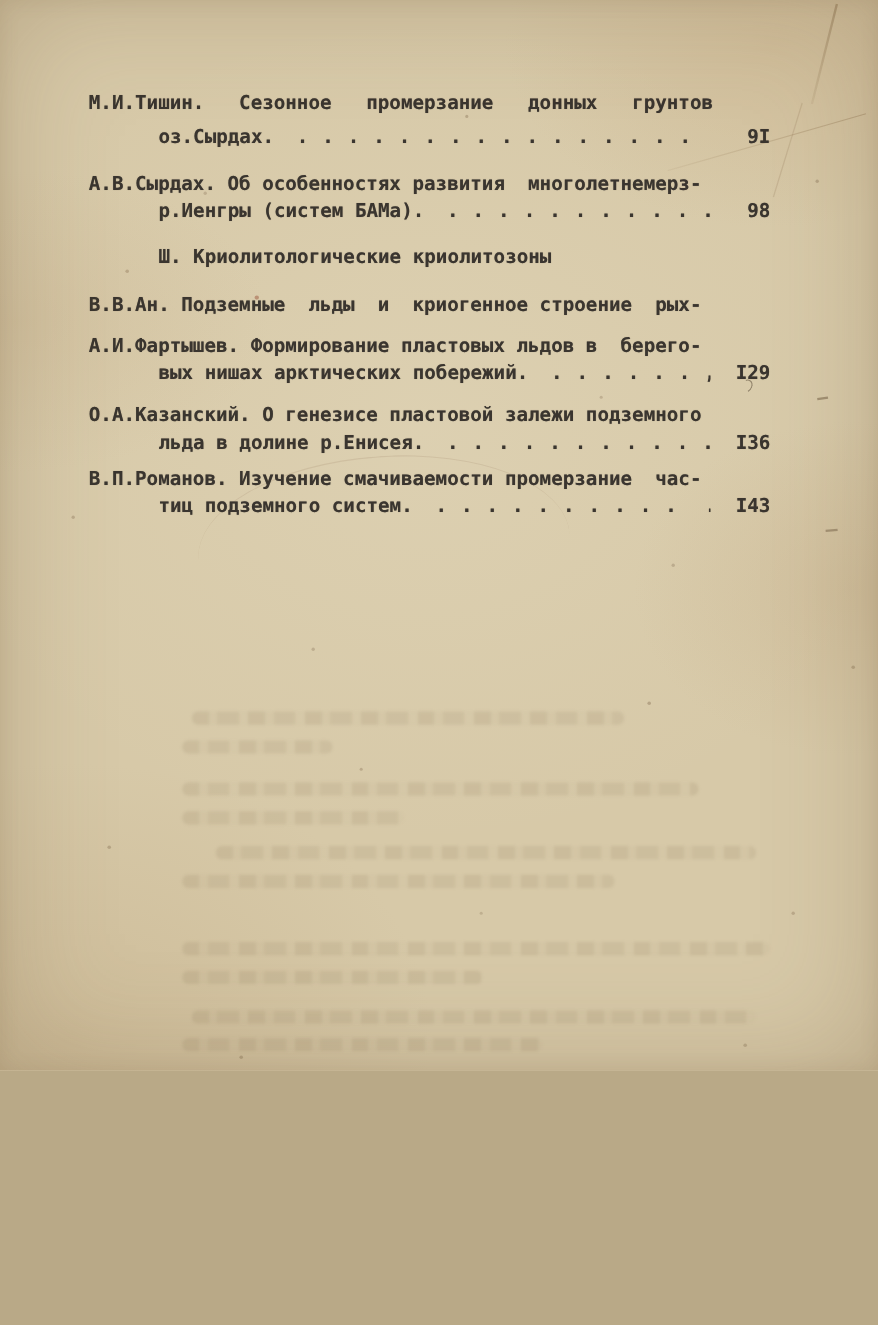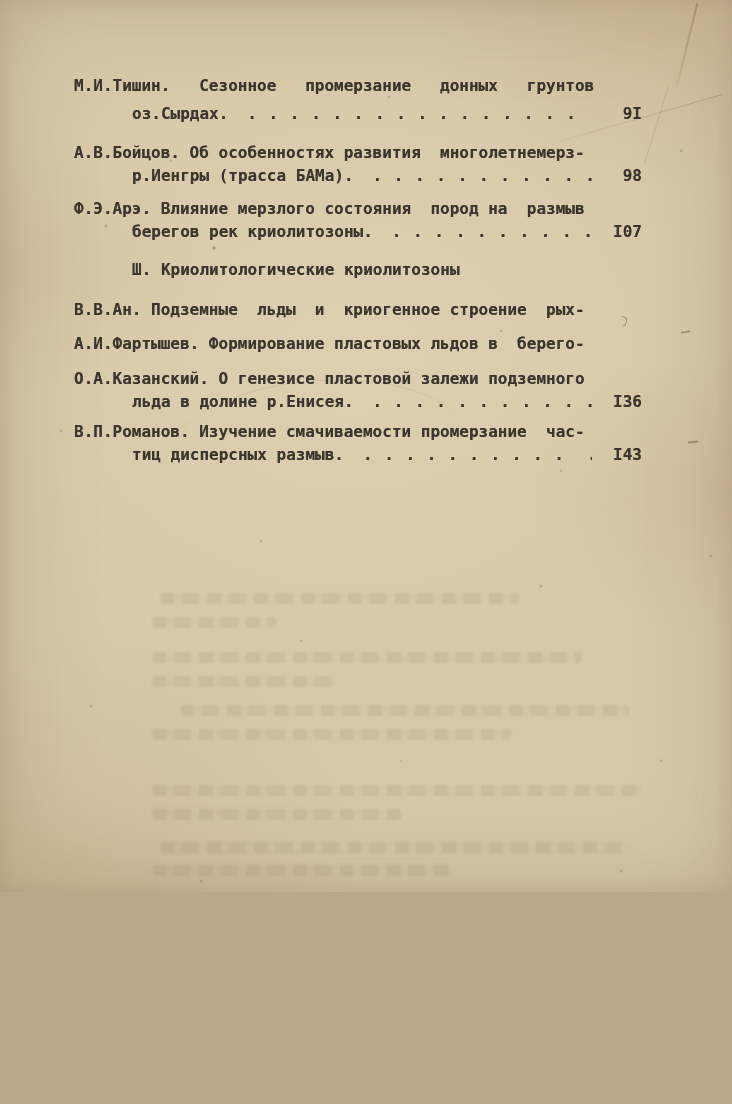--- a/index.html
+++ b/index.html
@@ -138,57 +138,54 @@
 
     <div class="entry e1">
       <div class="line first"><span>М.И.Тишин.   Сезонное   промерзание   донных   грунтов</span></div>
       <div class="line cont last">
         <span>оз.Сырдах.</span><span class="leader">. . . . . . . . . . . . . . . .</span>
         <span class="pg">9I</span>
       </div>
     </div>
 
     <div class="entry e2">
-      <div class="line first"><span>А.В.Бойцов. Об особенностях развития  многолетнемерз-</span></div>
+      <div class="line first"><span>А.В.Сырдах. Об особенностях развития  многолетнемерз-</span></div>
       <div class="line cont last">
-        <span>р.Иенгры (трасса БАМа).</span><span class="leader">. . . . . . . . . . .</span>
+        <span>р.Иенгры (систем БАМа).</span><span class="leader">. . . . . . . . . . .</span>
         <span class="pg">98</span>
       </div>
     </div>
 
-    <div class="entry e3">
-      <div class="line first"><span>Ф.Э.Арэ. Влияние мерзлого состояния  пород на  размыв</span></div>
-      <div class="line cont last">
-        <span>берегов рек криолитозоны.</span><span class="leader">. . . . . . . . . .</span>
-        <span class="pg">I07</span>
-      </div>
-    </div>
 
     <div class="line section"><span>Ш. Криолитологические криолитозоны</span></div>
 
     <div class="entry e4">
       <div class="line first"><span>В.В.Ан. Подземные  льды  и  криогенное строение  рых-</span></div>
     </div>
 
     <div class="entry e5">
       <div class="line first"><span>А.И.Фартышев. Формирование пластовых льдов в  берего-</span></div>
+      <div class="line cont last">
+        <span>вых нишах арктических побережий.</span><span class="leader">. . . . . . , .</span>
+        <span class="pg">I29</span>
+      </div>
     </div>
 
     <div class="entry e6">
       <div class="line first"><span>О.А.Казанский. О генезисе пластовой залежи подземного</span></div>
       <div class="line cont last">
         <span>льда в долине р.Енисея.</span><span class="leader">. . . . . . . . . . .</span>
         <span class="pg">I36</span>
       </div>
     </div>
 
     <div class="entry e7">
       <div class="line first"><span>В.П.Романов. Изучение смачиваемости промерзание  час-</span></div>
       <div class="line cont last">
-        <span>тиц дисперсных размыв.</span><span class="leader">. . . . . . . . . .  .</span>
+        <span>тиц подземного систем.</span><span class="leader">. . . . . . . . . .  .</span>
         <span class="pg">I43</span>
       </div>
     </div>
 
   </main>
 
   <div class="footer">
     <span>I54</span>
   </div>
 

